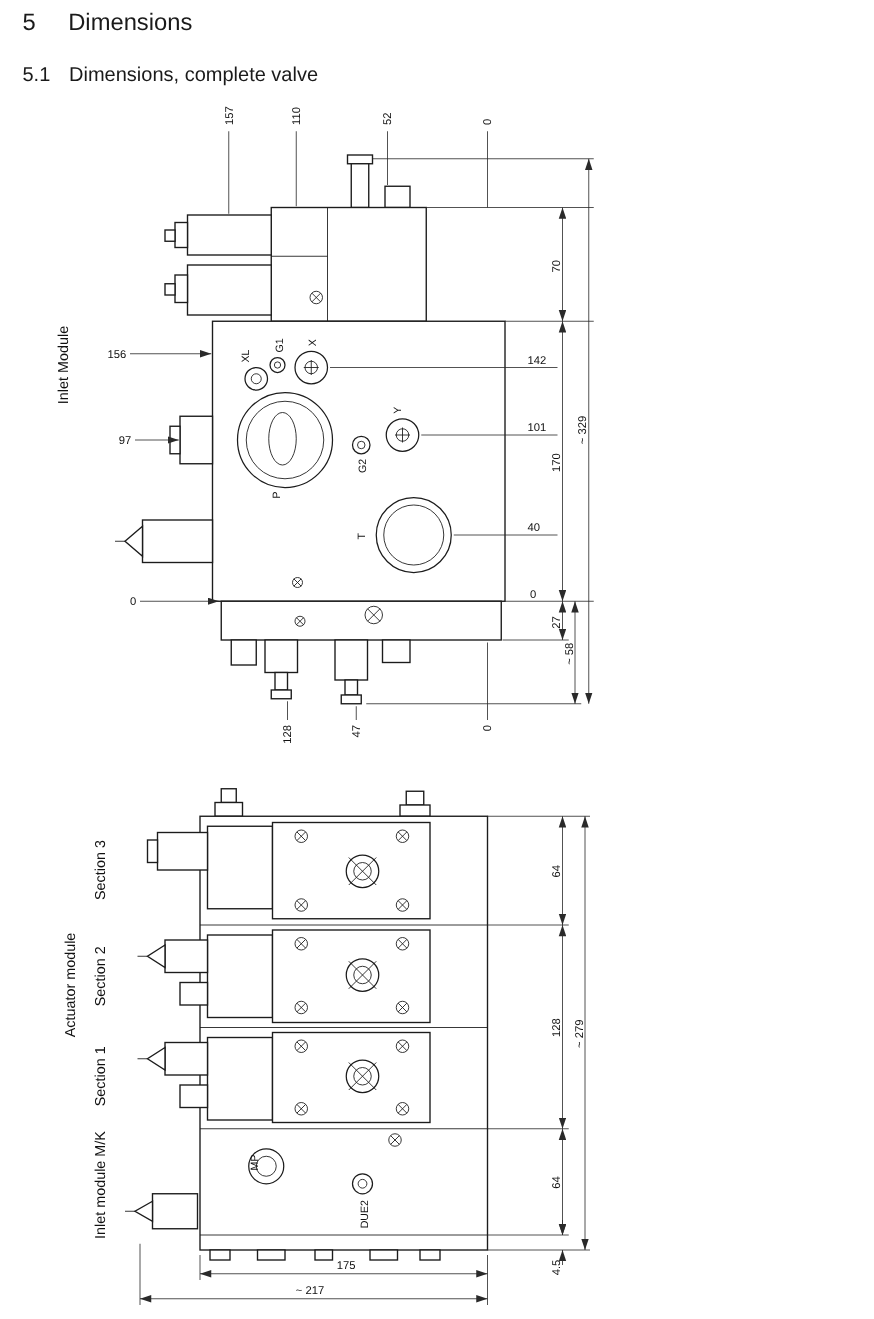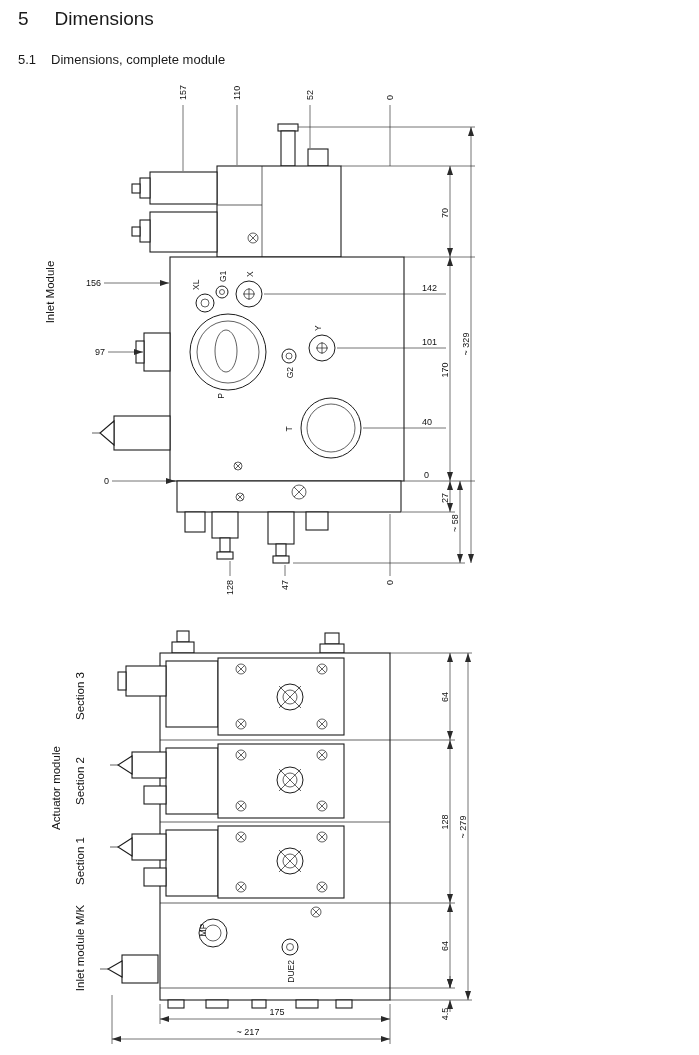--- a/index.html
+++ b/index.html
@@ -1,40 +1,40 @@
 <!DOCTYPE html>
 <html><head>
 <meta charset="utf-8">
 <style>
   html,body{margin:0;padding:0;background:#fff;}
   .page{position:relative;width:699px;height:1055px;background:#fff;overflow:hidden;
         font-family:"Liberation Sans",sans-serif;color:#1a1a1a;}
   .h1{position:absolute;left:18px;top:8px;font-size:19px;display:flex;gap:26px;}
-  .h2{position:absolute;left:18px;top:52px;font-size:13px;display:flex;gap:15px;}
+  .h2{position:absolute;left:18px;top:52px;font-size:16px;display:flex;gap:15px;}
   svg{position:absolute;left:0;top:0;}
   .p  {fill:#fff;stroke:#1c1c1c;stroke-width:1.1;}
   .po {fill:none;stroke:#1c1c1c;stroke-width:1;}
   .pt {fill:none;stroke:#1c1c1c;stroke-width:0.7;}
   .d  {fill:none;stroke:#2a2a2a;stroke-width:0.65;}
   .dt {font:9px "Liberation Sans",sans-serif;fill:#111;}
   .ot {font:8.5px "Liberation Sans",sans-serif;fill:#111;}
   .lt {font:11.5px "Liberation Sans",sans-serif;fill:#111;}
 </style>
 </head>
 <body>
 
 <div class="page">
 
   <div class="h1">
     <span>5</span>
     <span>Dimensions</span>
   </div>
   <div class="h2">
     <span>5.1</span>
-    <span>Dimensions, complete module</span>
+    <span>Dimensions, complete valve</span>
   </div>
 
   <svg width="699" height="1055" viewBox="0 0 699 1055">
     <defs>
       <marker id="aE" markerWidth="10" markerHeight="7" refX="9" refY="3" orient="auto" markerUnits="userSpaceOnUse">
         <path d="M0,0 L9,3 L0,6 Z" fill="#2a2a2a"></path>
       </marker>
       <marker id="aS" markerWidth="10" markerHeight="7" refX="0" refY="3" orient="auto" markerUnits="userSpaceOnUse">
         <path d="M9,0 L0,3 L9,6 Z" fill="#2a2a2a"></path>
       </marker>

